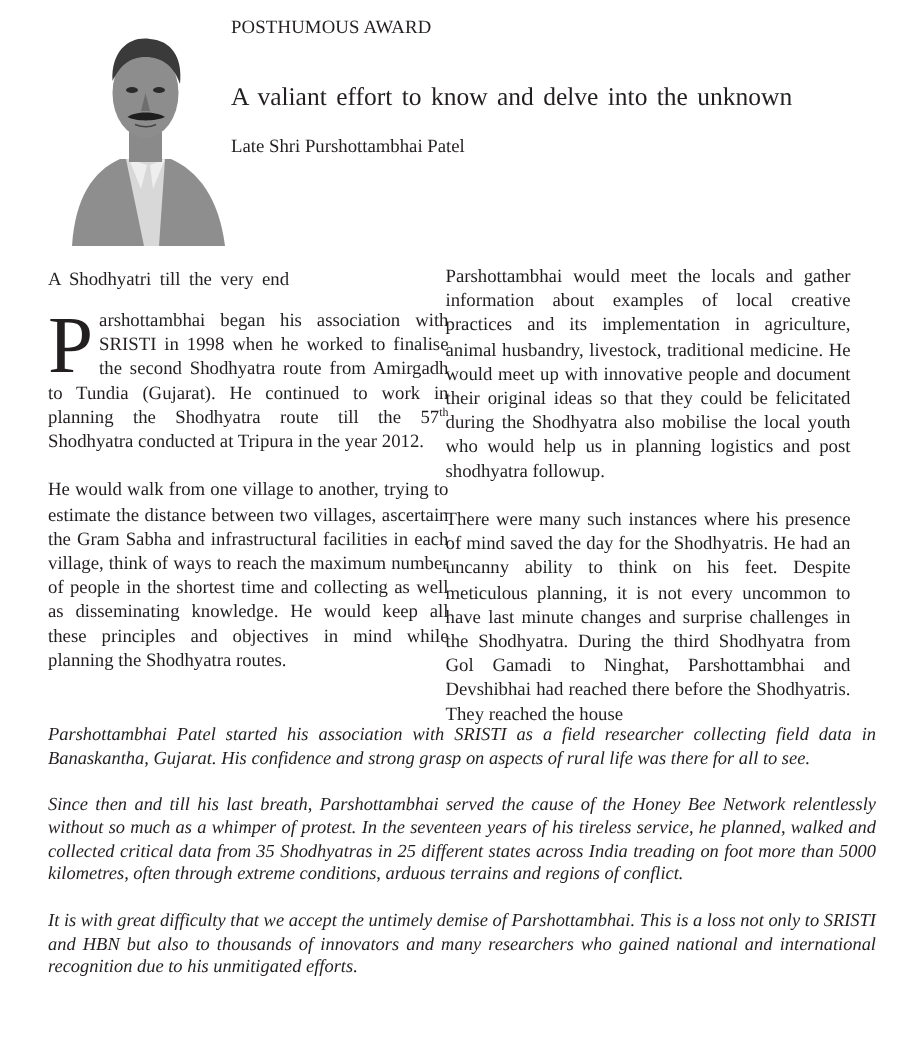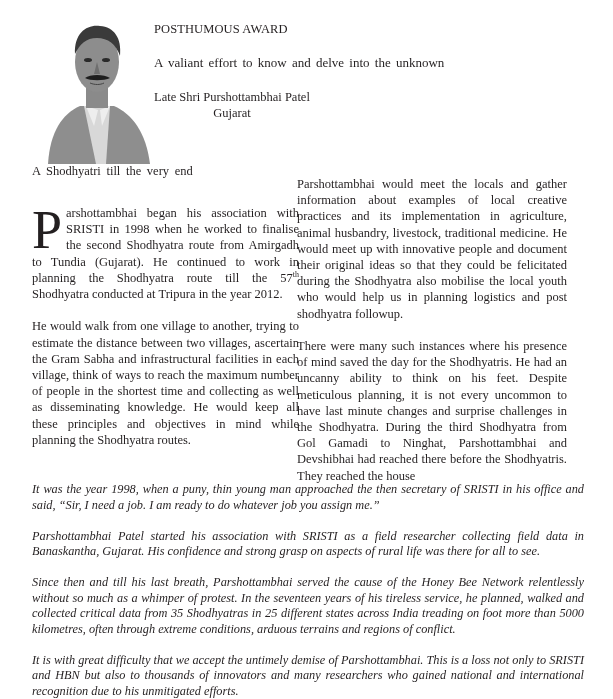--- a/index.html
+++ b/index.html
@@ -1,23 +1,23 @@
 <!DOCTYPE html>
 <html><head>
 <meta charset="utf-8">
 <style>
   html, body { margin: 0; padding: 0; background: #ffffff; }
   body { width: 613px; height: 699px; position: relative; overflow: hidden;
          font-family: "Liberation Serif", "DejaVu Serif", serif; color: #231f20; }
   .abs { position: absolute; }
-  .header-title { left: 154px; top: 22px; font-size: 12.5px; letter-spacing: 0.1px; }
-  .tagline { left: 154px; top: 55px; font-size: 13px; word-spacing: 2px; }
-  .name { left: 154px; top: 89px; font-size: 12.5px; line-height: 16px; text-align: center; }
+  .header-title { left: 154px; top: 11px; font-size: 12.5px; letter-spacing: 0.1px; }
+  .tagline { left: 154px; top: 55px; font-size: 17px; word-spacing: 2px; }
+  .name { left: 154px; top: 89px; font-size: 12.5px; line-height: 16px; }
   .portrait { left: 40px; top: 14px; width: 114px; height: 156px; }
-  .subtitle { left: 32px; top: 164px; font-size: 12.5px; word-spacing: 2.5px; }
+  .subtitle { left: 32px; top: 179px; font-size: 12.5px; word-spacing: 2.5px; }
   .col { font-size: 12.5px; line-height: 16.2px; text-align: justify; }
   .col-left { left: 32px; top: 205px; width: 267px; }
   .col-right { left: 297px; top: 176px; width: 270px; }
   .col p { margin: 0 0 16.2px 0; }
   .drop { float: left; font-size: 54px; line-height: 44px; margin: 3px 4px 0 0; font-weight: normal; }
   sup { font-size: 8px; vertical-align: top; line-height: 10px; margin-top: 22px; }
   .tribute { left: 32px; top: 482px; width: 552px; font-style: italic; font-size: 12.3px; line-height: 15.5px; text-align: justify; }
   .tribute p { margin: 0 0 15.5px 0; }
 </style>
 </head>
@@ -52,33 +52,31 @@
     <path d="M45 64 C50 60 64 60 70 64 C64 67 50 67 45 64 Z" fill="#1e1e1e"></path>
 
     <path d="M50 69 C55 71 60 71 64 69" stroke="#444" stroke-width="1" fill="none"></path>
   </svg>
 </div>
 
 <div class="abs header-title">POSTHUMOUS AWARD</div>
 <div class="abs tagline">A valiant effort to know and delve into the unknown</div>
 <div class="abs name">
   <div>Late Shri Purshottambhai Patel</div>
-  <div>Gujarat</div>
 </div>
 
 <div class="abs subtitle">A Shodhyatri till the very end</div>
 
 <div class="abs col col-left">
   <p><span class="drop">P</span><span>arshottambhai began his association with SRISTI  in 1998 when he worked to finalise the second Shodhyatra  route from Amirgadh to Tundia (Gujarat). He continued to work in planning the Shodhyatra route till the 57</span><sup>th</sup><span> Shodhyatra conducted at Tripura in the year 2012.</span></p>
   <p>He would walk from one village to another, trying to estimate the distance between two villages, ascertain the Gram Sabha and infrastructural facilities in each village, think of ways to reach the maximum number of people in the shortest time  and collecting as well as disseminating knowledge. He would keep all these principles and objectives in mind while  planning the Shodhyatra routes.</p>
 </div>
 
 <div class="abs col col-right">
   <p>Parshottambhai would meet the locals and gather information about  examples of local creative practices and its implementation in agriculture, animal husbandry, livestock, traditional medicine. He would meet up with innovative people and document their original ideas so that they could be felicitated during the Shodhyatra also mobilise the local youth who would help us in planning logistics and post shodhyatra followup.</p>
   <p>There were many such instances where his presence of mind saved the day for the Shodhyatris. He had an uncanny ability to think on his feet. Despite meticulous planning, it is not every uncommon to have last minute changes and surprise challenges in the Shodhyatra. During the third Shodhyatra from Gol Gamadi to Ninghat, Parshottambhai and Devshibhai had reached there before the Shodhyatris. They reached the house</p>
 </div>
 
 <div class="abs tribute">
-  <p>It was the year 1998, when a puny, thin young man approached the then secretary of SRISTI in his office and said, “Sir, I need a job. I am ready to do whatever job you assign me.”</p>
   <p>Parshottambhai Patel  started his association with  SRISTI as a field researcher collecting field data in Banaskantha, Gujarat. His confidence and strong grasp on aspects of rural life was there for all to see.</p>
   <p>Since then and till his last breath, Parshottambhai served the cause of the Honey Bee Network relentlessly without so much as a whimper of protest.  In the seventeen years of his tireless service, he planned, walked and collected critical data from 35 Shodhyatras in 25 different states across India treading on foot more than 5000 kilometres, often through extreme conditions, arduous terrains and regions of conflict.</p>
   <p>It is with great difficulty that we accept the untimely demise of Parshottambhai. This is a loss not only to SRISTI and HBN but also to thousands of innovators and many researchers who gained national and international recognition due to his unmitigated efforts.</p>
 </div>
 
 </body></html>

